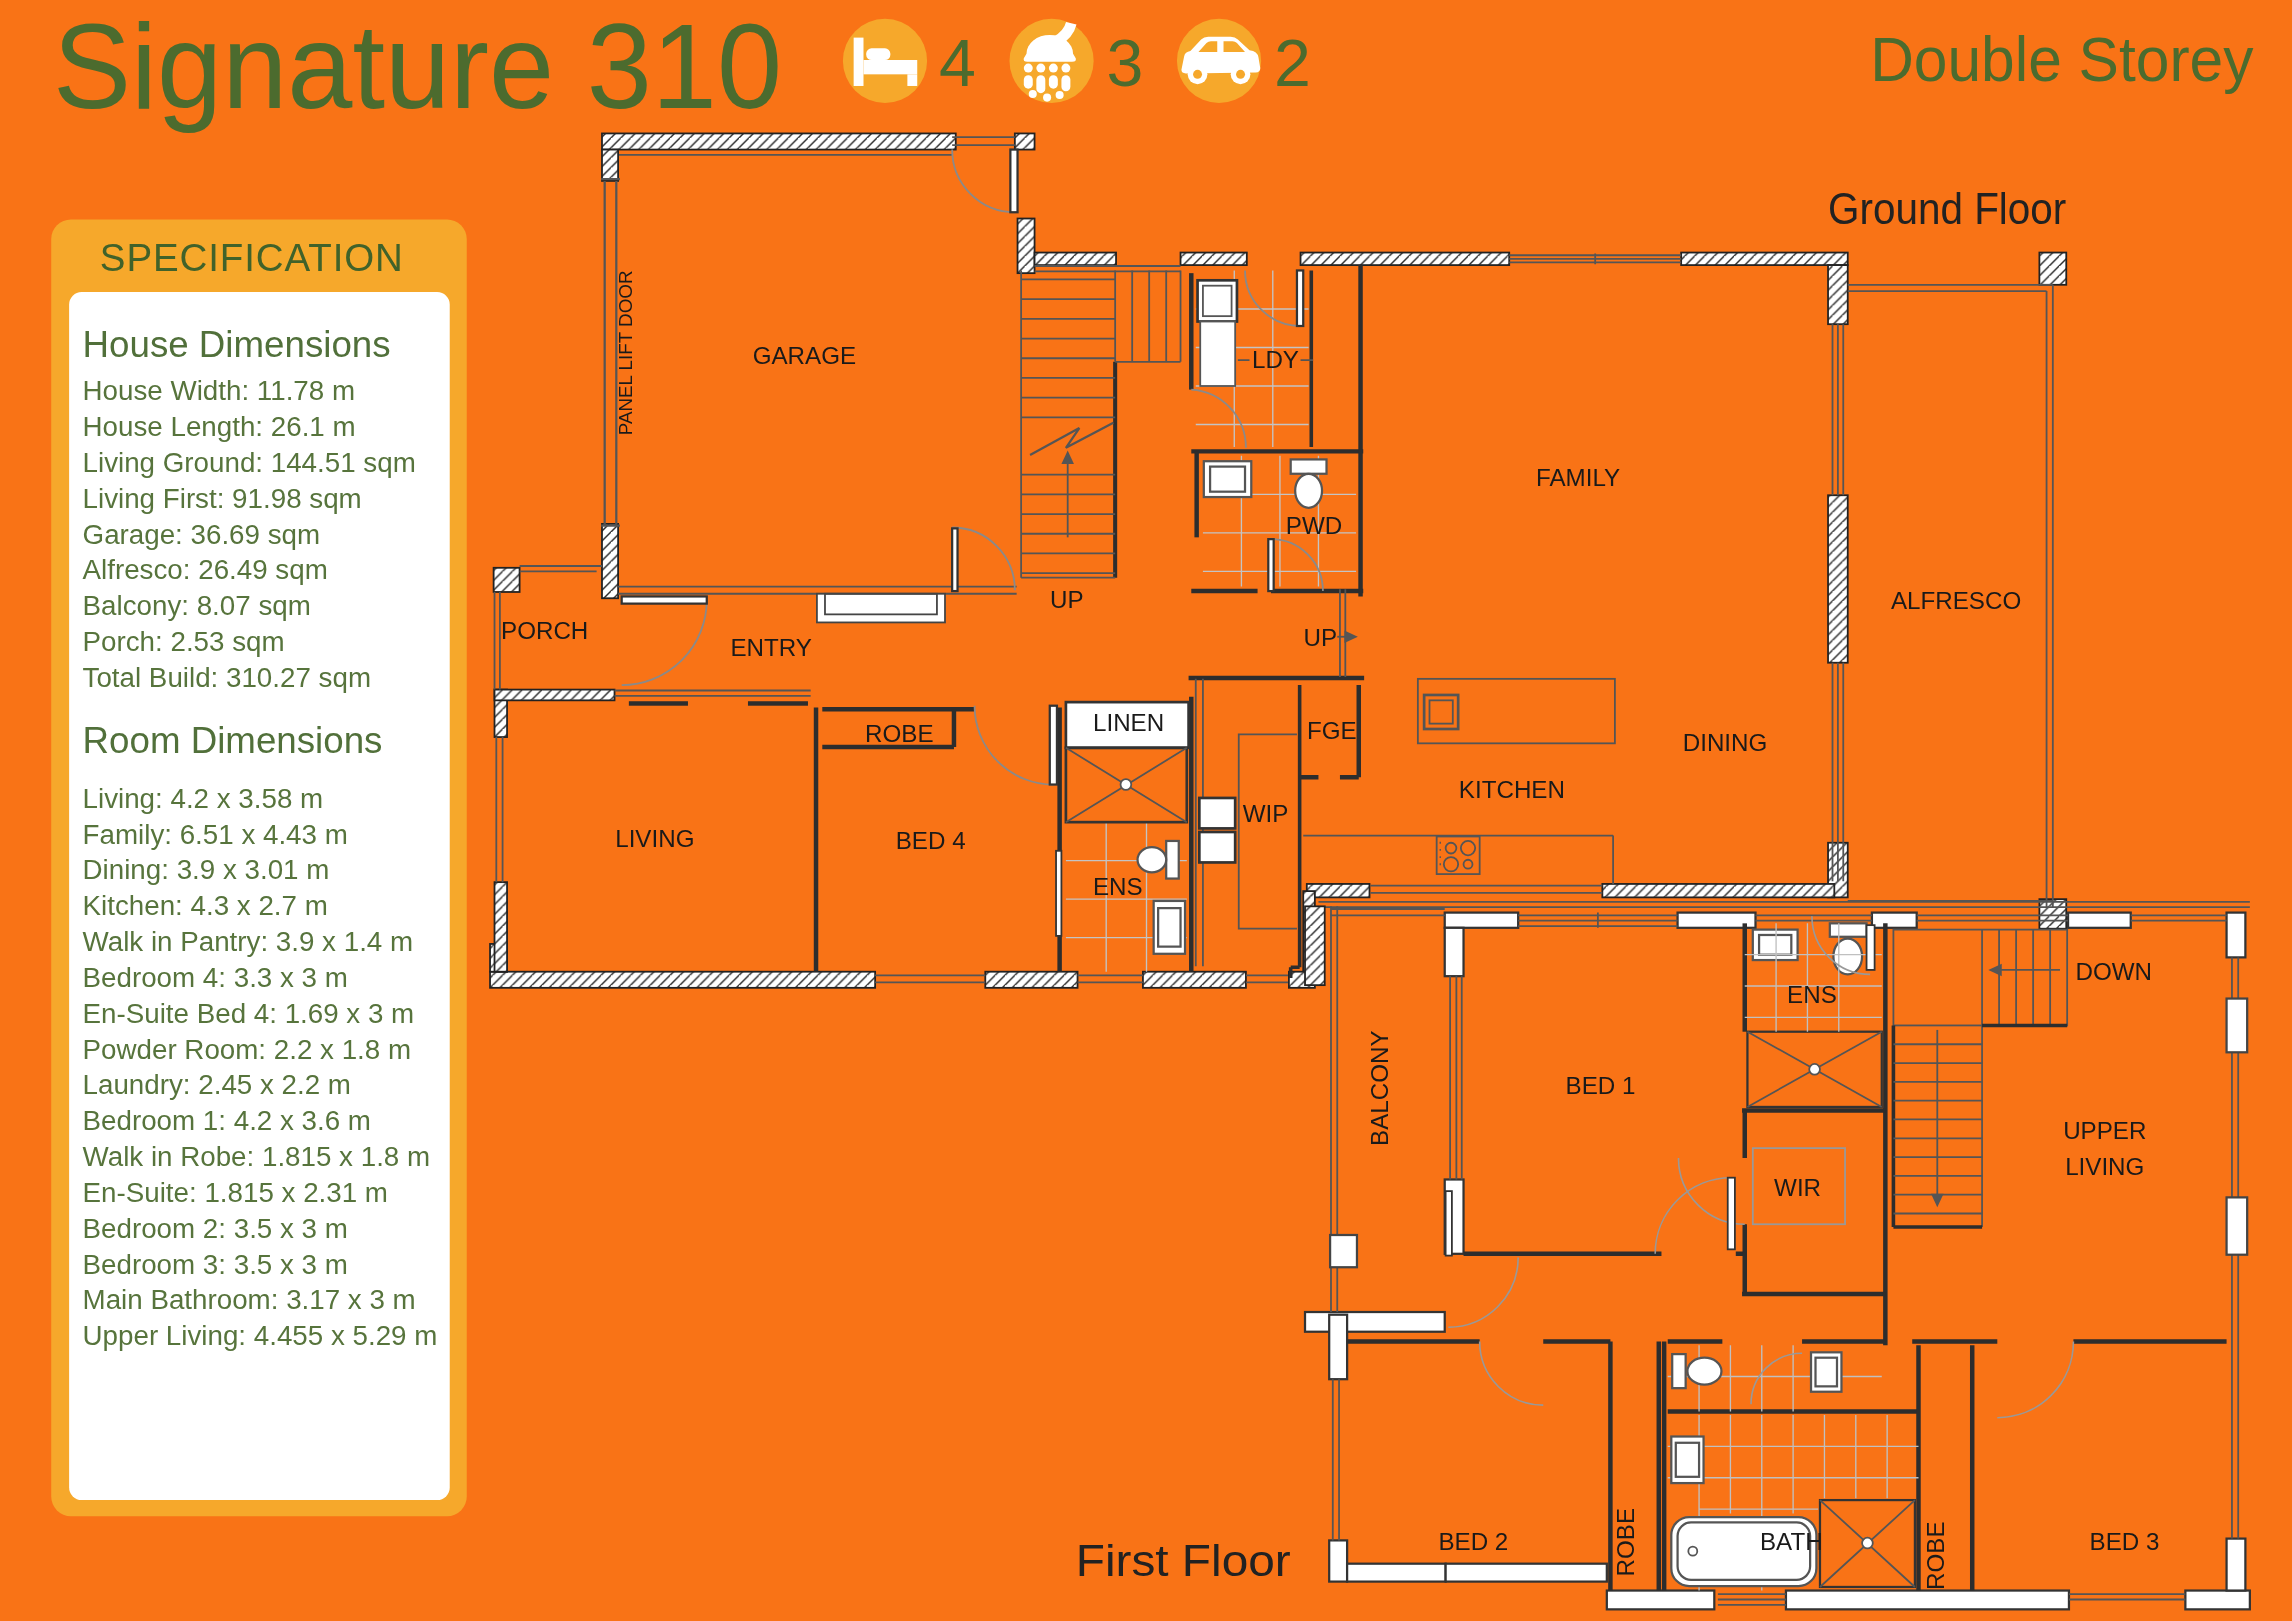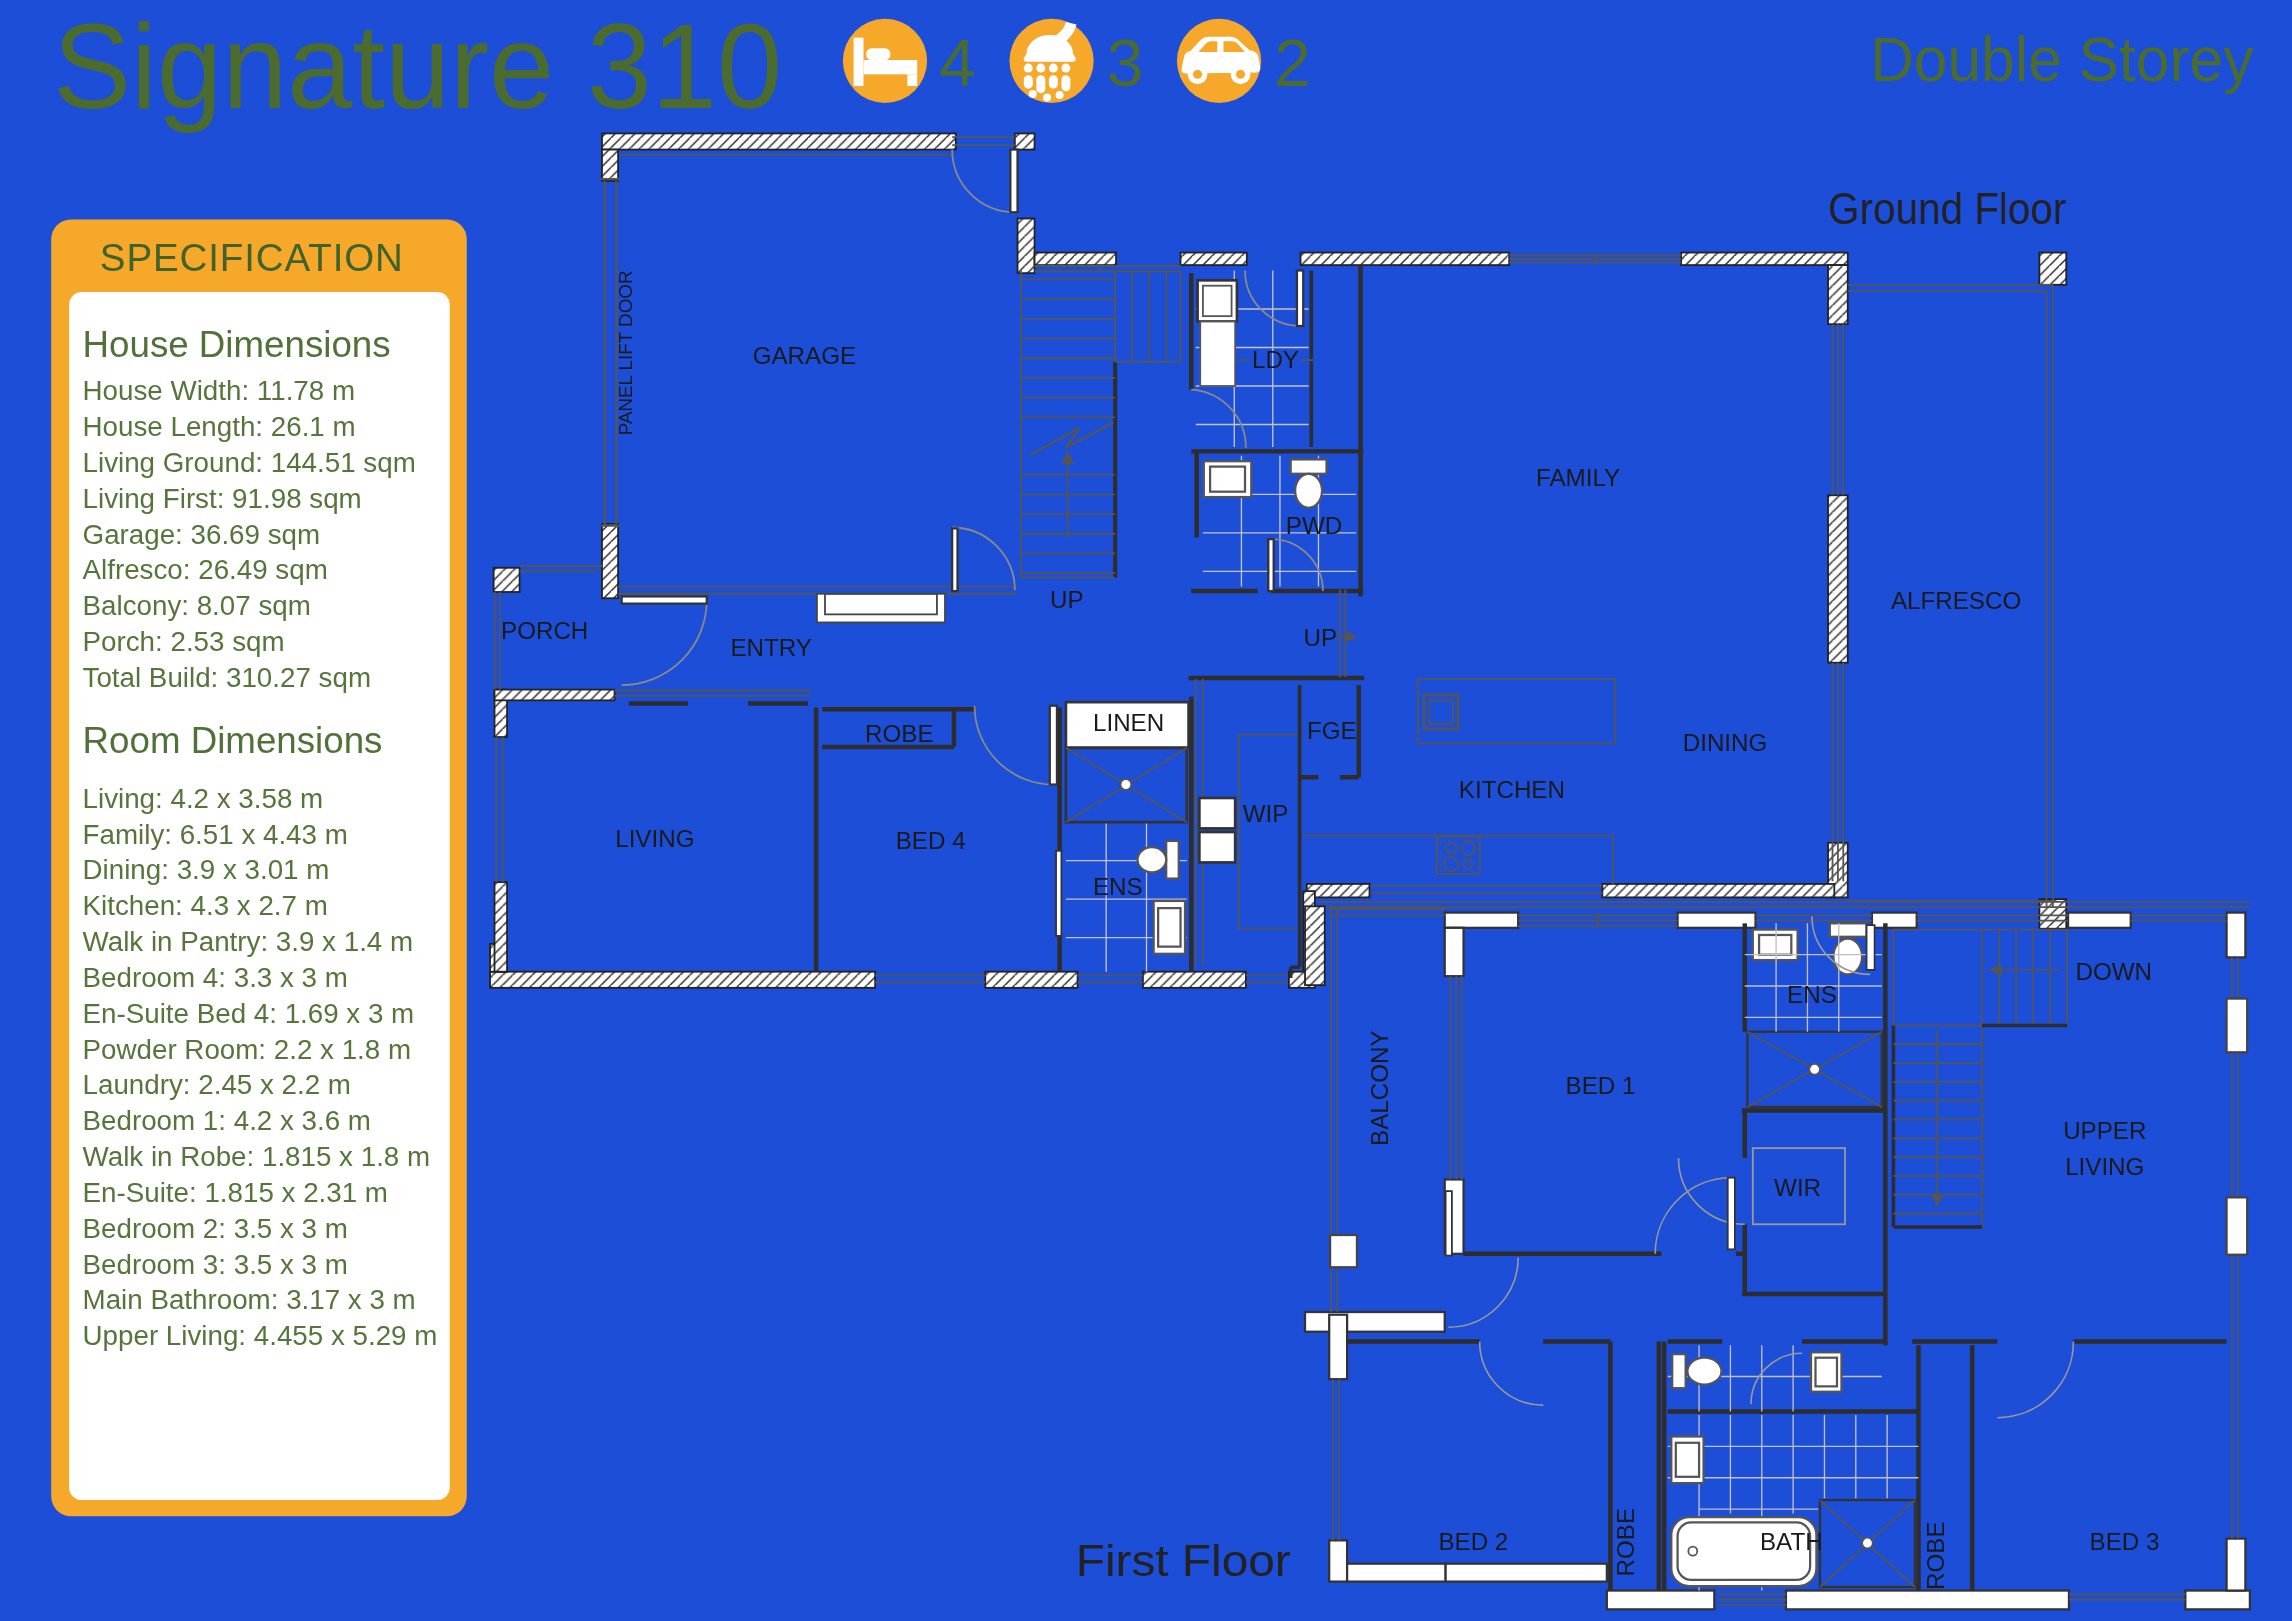--- a/index.html
+++ b/index.html
@@ -1,16 +1,16 @@
 <!DOCTYPE html>
 <html style="font-size:14.3px"><head>
 <meta charset="utf-8">
 <style>
   html,body{margin:0;padding:0;background:#ffffff;}
-  #page{position:relative;width:2293px;height:1621px;background:#1d4ed8;overflow:hidden;}
+  #page{position:relative;width:2293px;height:1621px;background:#f97316;overflow:hidden;}
   svg text{font-family:"Liberation Sans",sans-serif;}
 </style>
 </head>
 <body>
 <div id="page">
 <svg width="2293" height="1621" viewBox="0 0 2560 1810">
 <defs>
 <pattern id="hz" width="11" height="11" patternUnits="userSpaceOnUse">
   <rect width="11" height="11" fill="#ffffff"></rect>
   <path d="M-2,13 L13,-2 M-2,24 L24,-2" stroke="#2a2a2a" stroke-width="1.6"></path>

